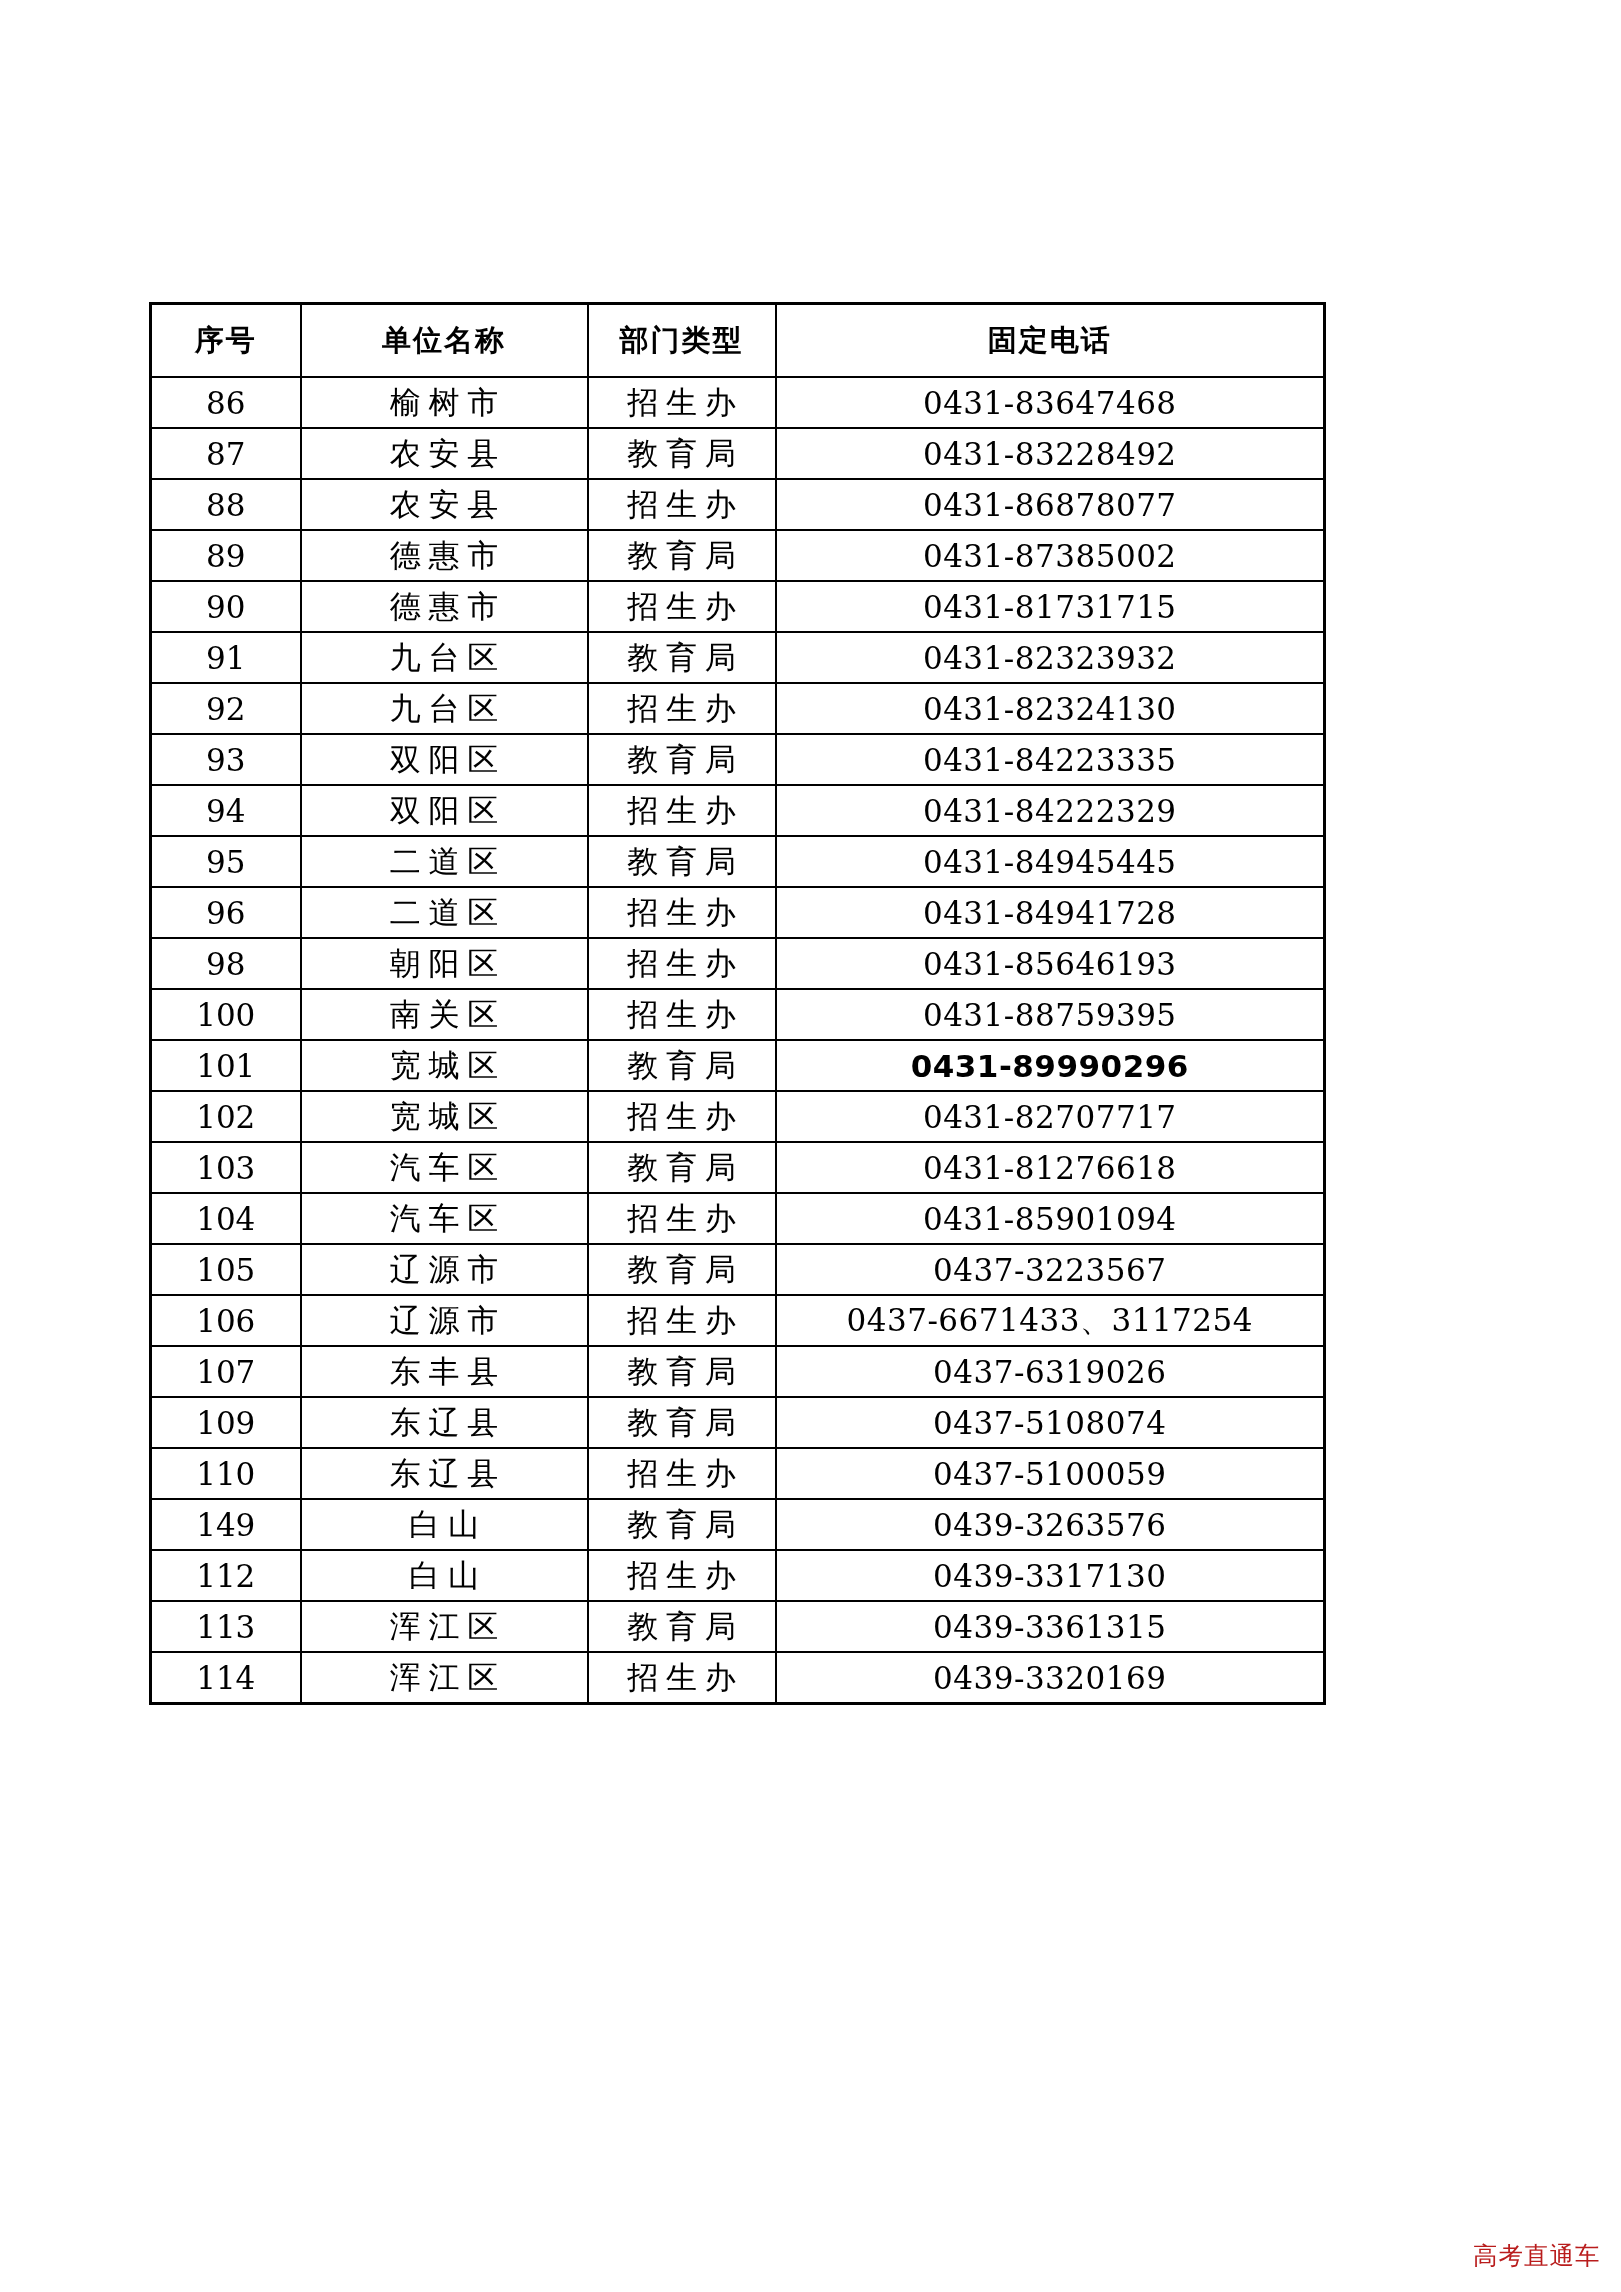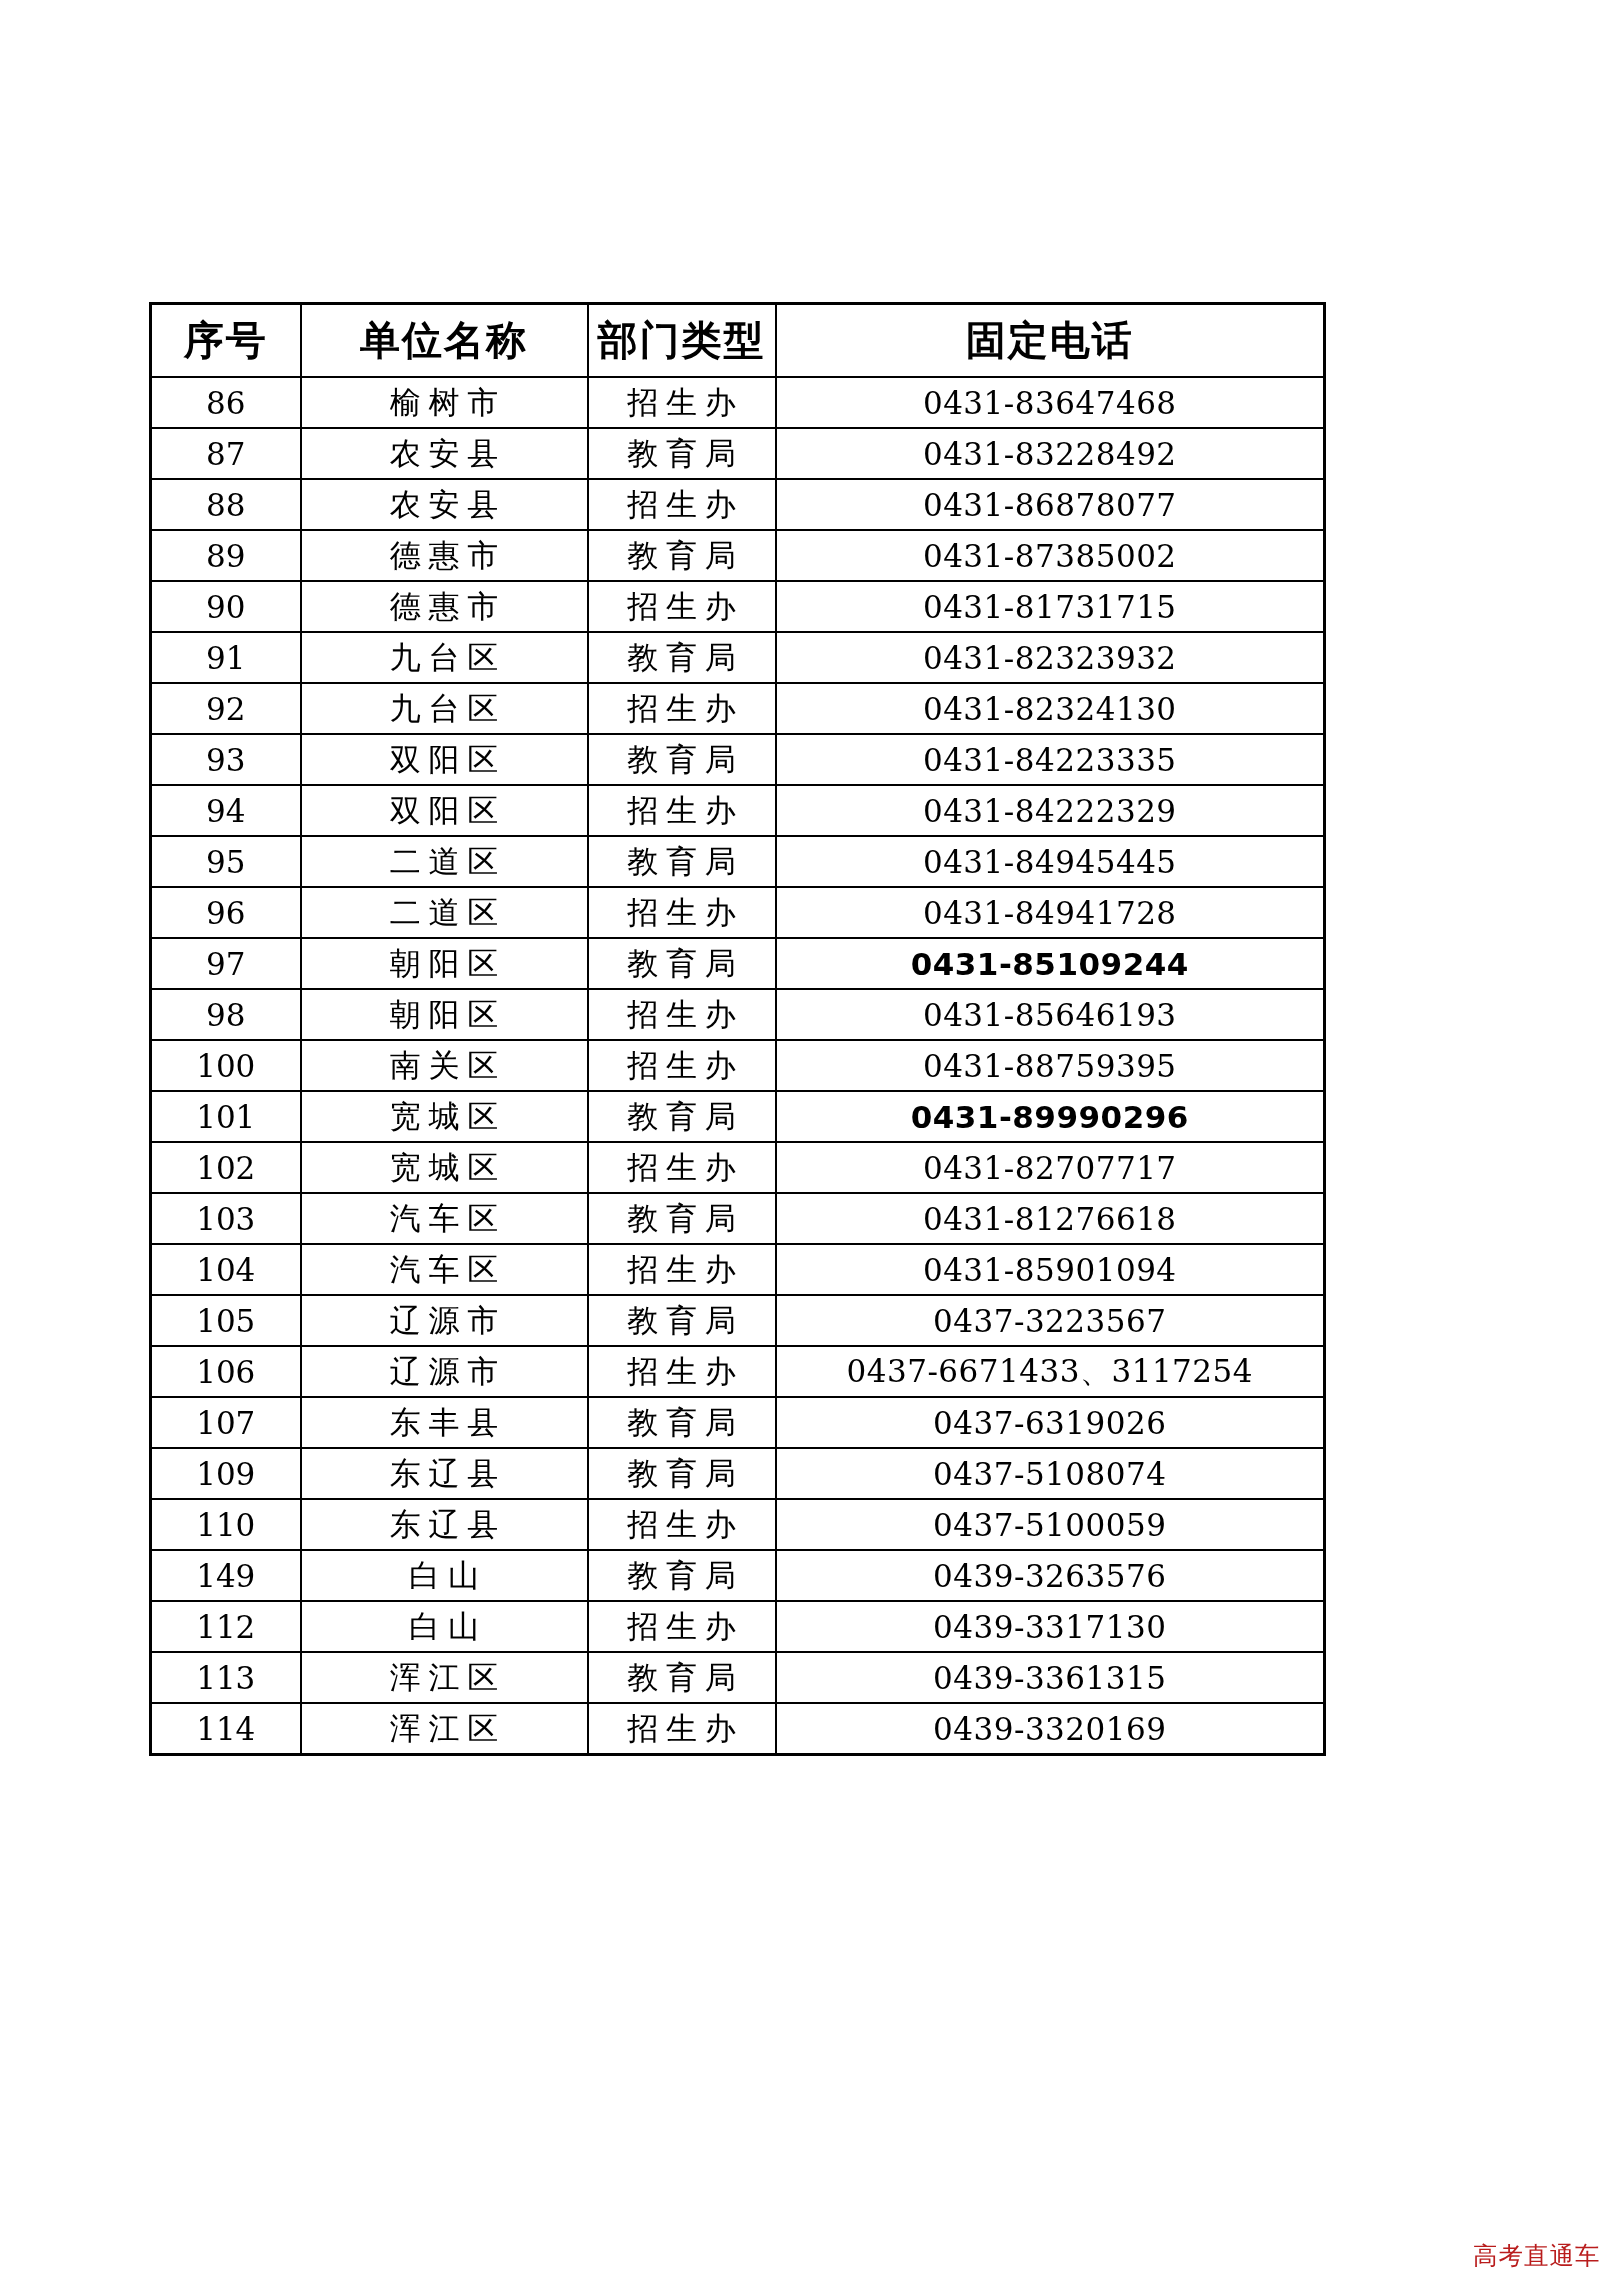--- a/index.html
+++ b/index.html
@@ -7,21 +7,21 @@
   #page { position: absolute; left: 0; top: 0; width: 1621px; height: 2293px; background: #fff; }
   table.contacts {
     position: absolute; left: 149px; top: 302px; width: 1174px;
     border-collapse: collapse; table-layout: fixed;
     border: 3.9px solid #000;
   }
   table.contacts th, table.contacts td {
     border: 2.9px solid #000; text-align: center; vertical-align: middle; padding: 0;
     white-space: nowrap; overflow: hidden;
   }
-  table.contacts th { height: 71px; font-family: Liberation Sans, sans-serif; font-weight: bold; font-size: 40px; letter-spacing: 2px; }
+  table.contacts th { height: 71px; font-family: Liberation Sans, sans-serif; font-weight: bold; font-size: 29px; letter-spacing: 2px; }
   table.contacts td { height: 49px; font-size: 31px; font-weight: normal; }
   td.name, td.dept { letter-spacing: 7.8px; text-indent: 7.8px; }
   td.phone { font-size: 31px; letter-spacing: 0.5px; }
   td.phone.bold { font-weight: bold; font-family: "DejaVu Sans", "Liberation Sans", sans-serif; }
   .watermark { position: absolute; left: 1473px; top: 2239px; font-family: "DejaVu Sans", "Liberation Sans", sans-serif; font-size: 24.5px; color: #b91c1c; letter-spacing: 1px; }
 </style>
 </head>
 <body>
 
 <div id="page">
@@ -101,26 +101,20 @@
           <td class="dept">教育局</td>
           <td class="phone">0431-84945445</td>
         </tr>
         <tr>
           <td class="idx">96</td>
           <td class="name">二道区</td>
           <td class="dept">招生办</td>
           <td class="phone">0431-84941728</td>
         </tr>
         <tr>
-          <td class="idx">97</td>
-          <td class="name">朝阳区</td>
-          <td class="dept">教育局</td>
-          <td class="phone bold">0431-85109244</td>
-        </tr>
-        <tr>
           <td class="idx">98</td>
           <td class="name">朝阳区</td>
           <td class="dept">招生办</td>
           <td class="phone">0431-85646193</td>
         </tr>
         <tr>
           <td class="idx">100</td>
           <td class="name">南关区</td>
           <td class="dept">招生办</td>
           <td class="phone">0431-88759395</td>

